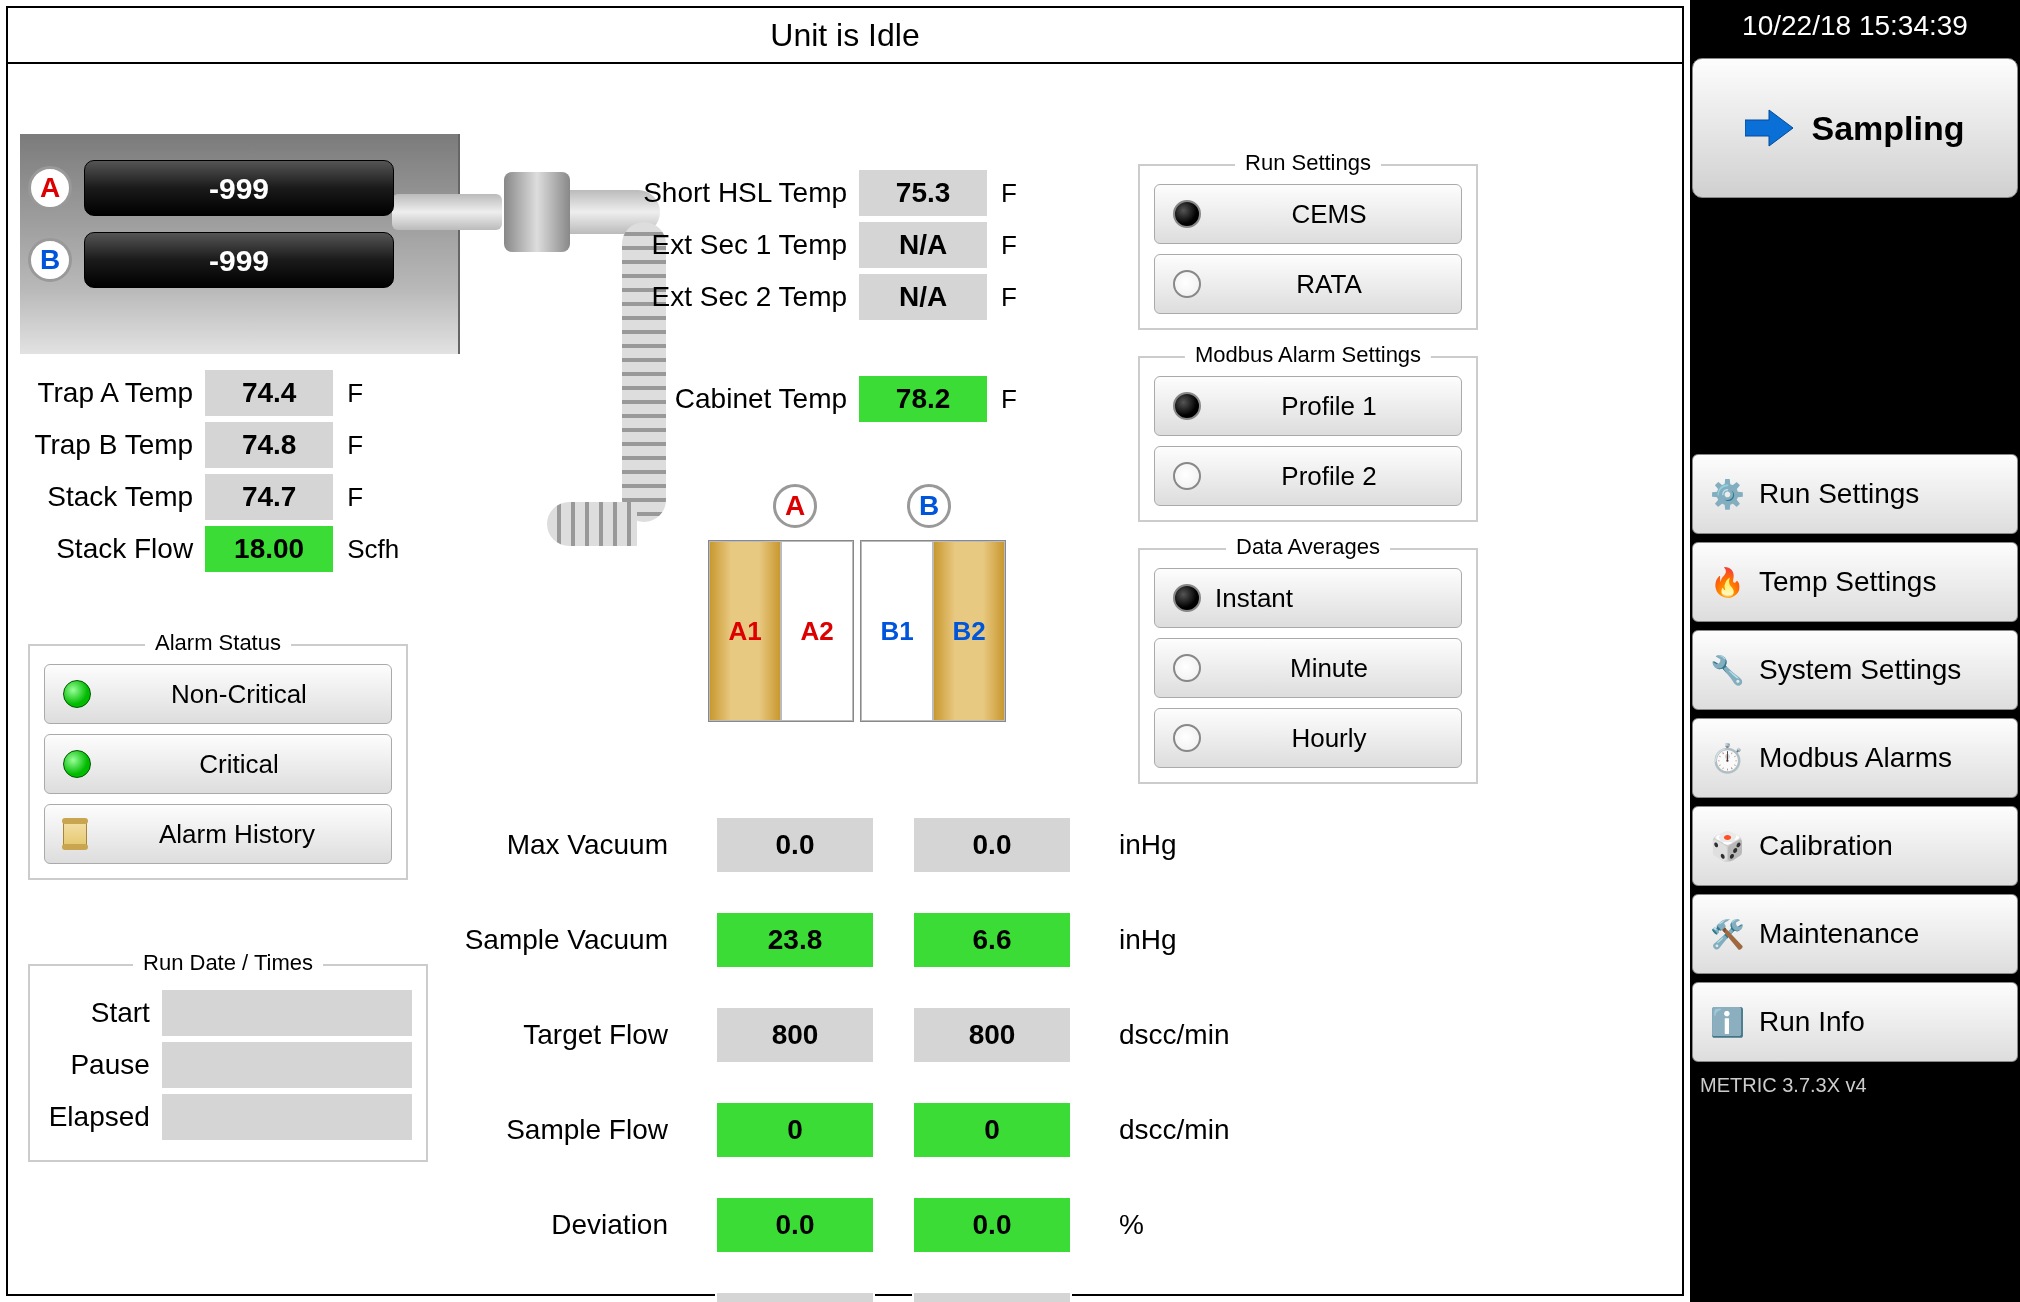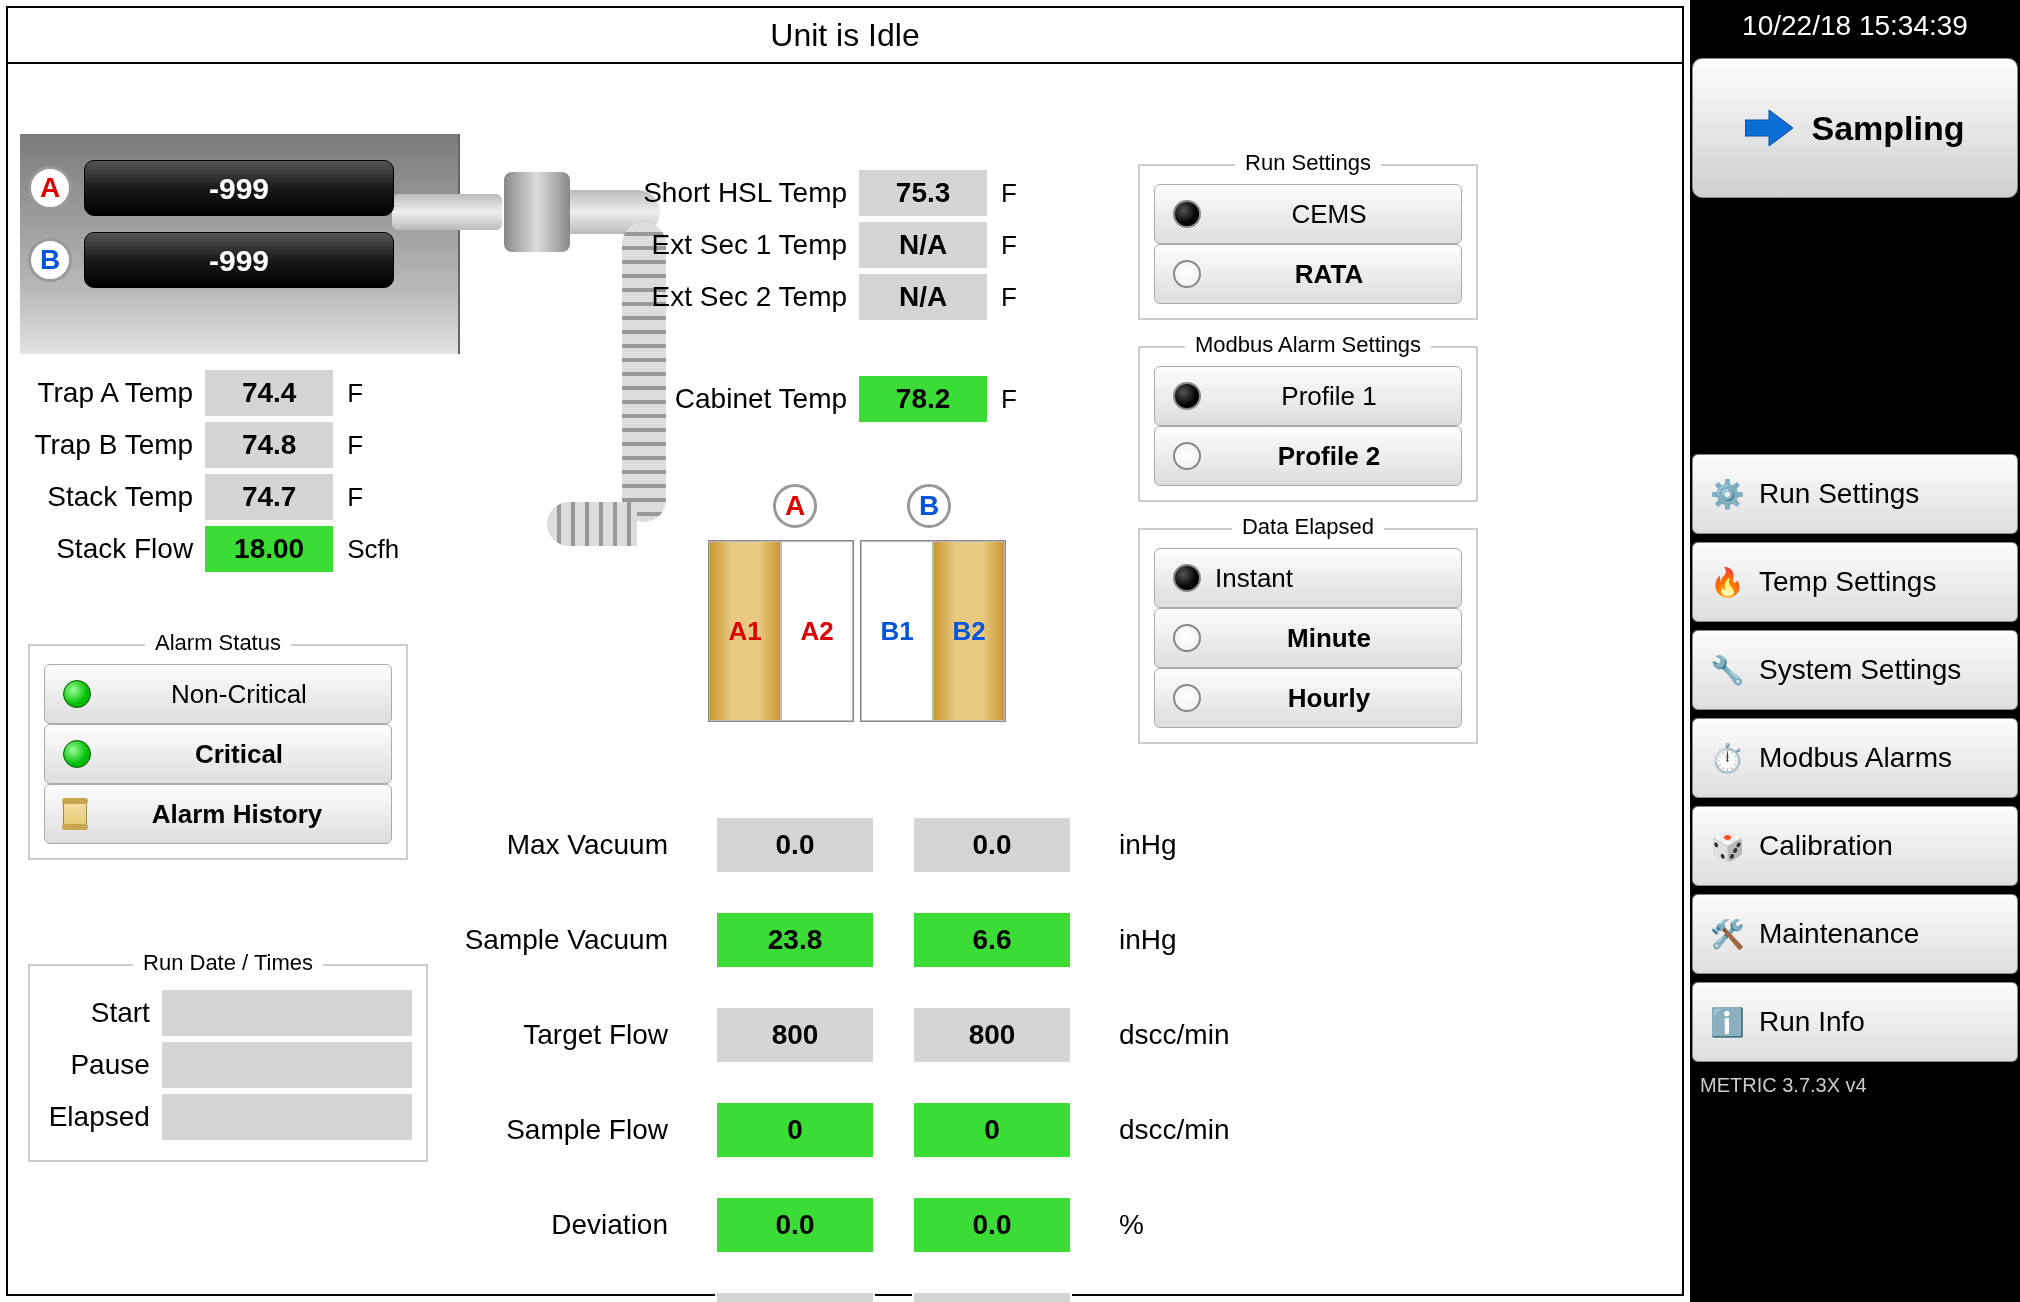--- a/index.html
+++ b/index.html
@@ -84,21 +84,21 @@
   gap: 14px;
   width: 100%;
   height: 60px;
   background: linear-gradient(#fdfdfd,#ddd);
   border: 1px solid #aaa;
   border-radius: 6px;
   font-size: 26px;
   padding: 0 18px;
   cursor: pointer;
 }
-.btn + .btn { margin-top: 0; font-weight: bold; }
+.btn + .btn { margin-top: 10px; }
 .led {
   width: 28px; height: 28px;
   border-radius: 50%;
   background: radial-gradient(circle at 35% 35%, #9f9, #0b0 60%);
   border: 1px solid #050;
   flex-shrink: 0;
 }
 .radio-dot {
   width: 28px; height: 28px;
   border-radius: 50%;
@@ -421,21 +421,21 @@
         <button class="btn">
             <span class="radio-dot on"></span>
             <span style="flex:1;text-align:center">Profile 1</span>
           </button>
         <button class="btn">
             <span class="radio-dot"></span>
             <span style="flex:1;text-align:center">Profile 2</span>
           </button>
       </div>
       <div class="group-box" style="margin-top:26px;">
-        <span class="legend">Data Elapsed</span>
+        <span class="legend">Data Averages</span>
         <button class="btn">
             <span class="radio-dot on"></span>
             <span style="flex:1;text-align:left">Instant</span>
           </button>
         <button class="btn">
             <span class="radio-dot"></span>
             <span style="flex:1;text-align:center">Minute</span>
           </button>
         <button class="btn">
             <span class="radio-dot"></span>

